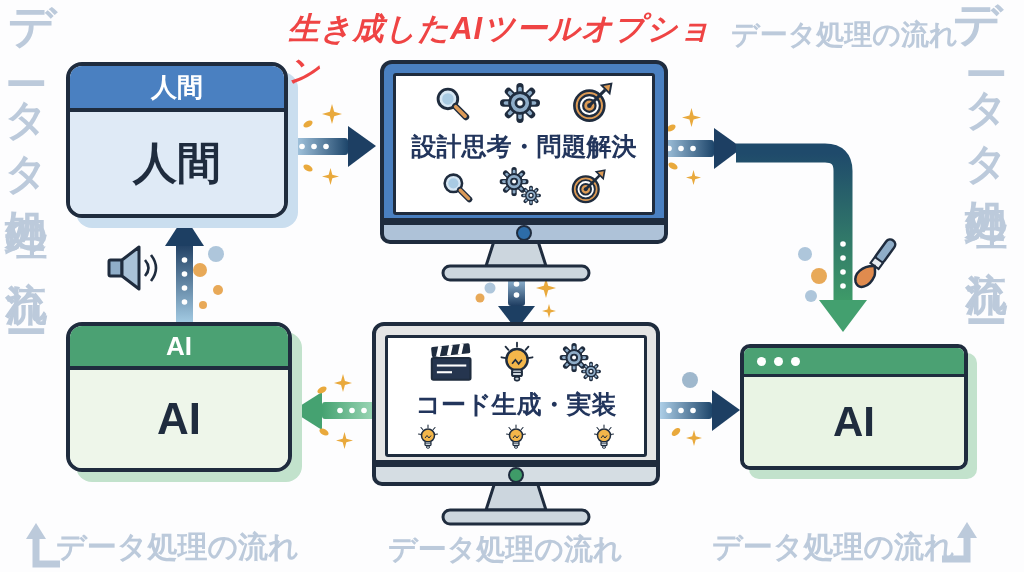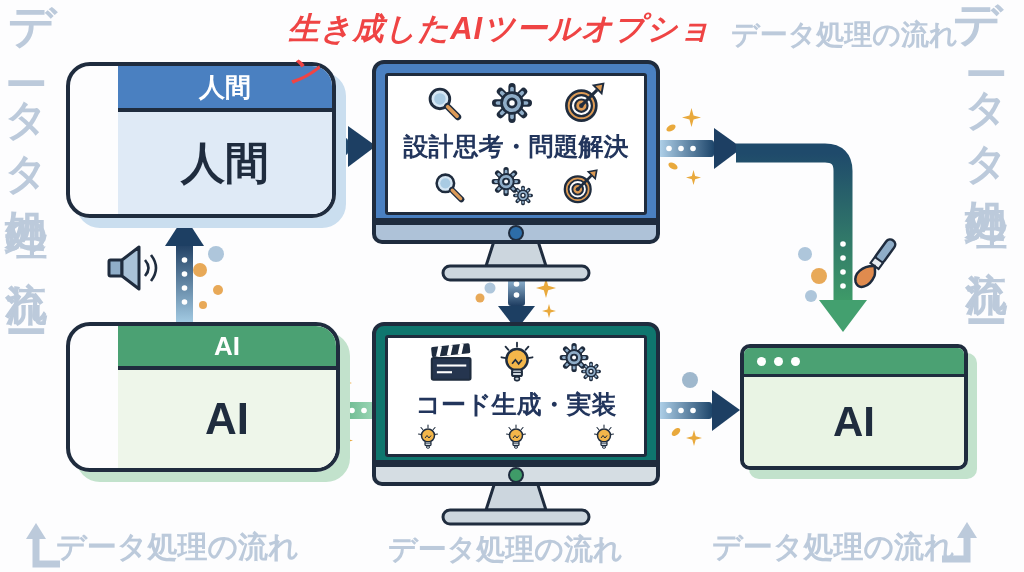--- a/index.html
+++ b/index.html
@@ -15,22 +15,22 @@
   .wm-left-v{left:2px;top:62px;height:480px;}
   .wm-right-v{left:962px;top:52px;height:500px;}
   .wm-bl{left:56px;top:527px;font-size:30px;}
   .wm-bc{left:388px;top:530px;font-size:29px;}
   .wm-br{left:712px;top:527px;font-size:30px;}
   .wm-arrow{position:absolute;z-index:1;}
   
   .title{position:absolute;left:288px;top:8px;width:448px;text-align:left;z-index:5;
          font-size:31px;font-weight:800;color:#ef4444;letter-spacing:1px;font-style:italic;}
   
-  .node{position:absolute;border:4px solid #1f2c3e;border-radius:24px;overflow:hidden;z-index:3;
-        display:flex;flex-direction:column;padding-left:48px;}
+  .node{position:absolute;border:4px solid #1f2c3e;border-radius:16px;overflow:hidden;z-index:3;
+        display:flex;flex-direction:column;}
   .node-header{flex:0 0 auto;display:flex;align-items:center;justify-content:center;
                color:#fff;font-weight:700;font-size:26px;border-bottom:4px solid #1f2c3e;}
   .node-body{flex:1;display:flex;align-items:center;justify-content:center;
              font-weight:800;font-size:44px;color:#1f2c3e;}
   .human-box{left:66px;top:62px;width:214px;height:148px;box-shadow:10px 10px 0 #cadeef;}
   .human-box .node-header{height:42px;background:#4a80c1;}
   .human-box .node-body{background:#dfeaf6;}
   .ai-box{left:66px;top:322px;width:218px;height:142px;box-shadow:10px 10px 0 #c2e2cc;}
   .ai-box .node-header{height:40px;background:#4ba173;}
   .ai-box .node-body{background:#eef6ea;}
@@ -38,25 +38,25 @@
   .window{position:absolute;left:740px;top:344px;width:220px;height:118px;z-index:3;
           border:4px solid #1f2c3e;border-radius:10px;overflow:hidden;box-shadow:9px 9px 0 #c2e2cc;
           display:flex;flex-direction:column;}
   .window-bar{flex:0 0 26px;background:#4ba173;border-bottom:3px solid #1f2c3e;
               display:flex;align-items:center;gap:8px;padding-left:13px;}
   .window-dot{width:9px;height:9px;border-radius:50%;background:#fff;}
   .window-body{flex:1;background:#e9f4e4;display:flex;align-items:center;justify-content:center;
                font-weight:800;font-size:42px;color:#1f2c3e;}
   
   .monitor{position:absolute;width:288px;z-index:3;}
-  .monitor-top{left:372px;top:60px;}
+  .monitor-top{left:380px;top:60px;}
   .monitor-bottom{left:372px;top:322px;}
   .bezel{border:4px solid #1f2c3e;border-radius:12px 12px 0 0;padding:9px;}
   .bezel-blue{background:#4a80c1;height:136px;}
-  .bezel-green{background:#0f766e;height:116px;}
+  .bezel-green{background:#e5e5e5;height:116px;}
   .screen{background:#ffffff;border:3px solid #1f2c3e;border-radius:3px;height:100%;
           display:flex;flex-direction:column;align-items:center;justify-content:space-evenly;}
   .icon-row{display:flex;align-items:center;}
   .screen-label{font-size:25px;font-weight:800;color:#22355c;white-space:nowrap;}
   .chin{border:4px solid #1f2c3e;border-top-width:3px;border-radius:0 0 10px 10px;height:15px;
         display:flex;align-items:center;justify-content:center;}
   .chin-blue{background:#aec2d8;}
   .chin-gray{background:#d5dde3;}
   .cam{width:12px;height:12px;border-radius:50%;border:2.5px solid #1f2c3e;}
   .cam-blue{background:#2d6da8;}

